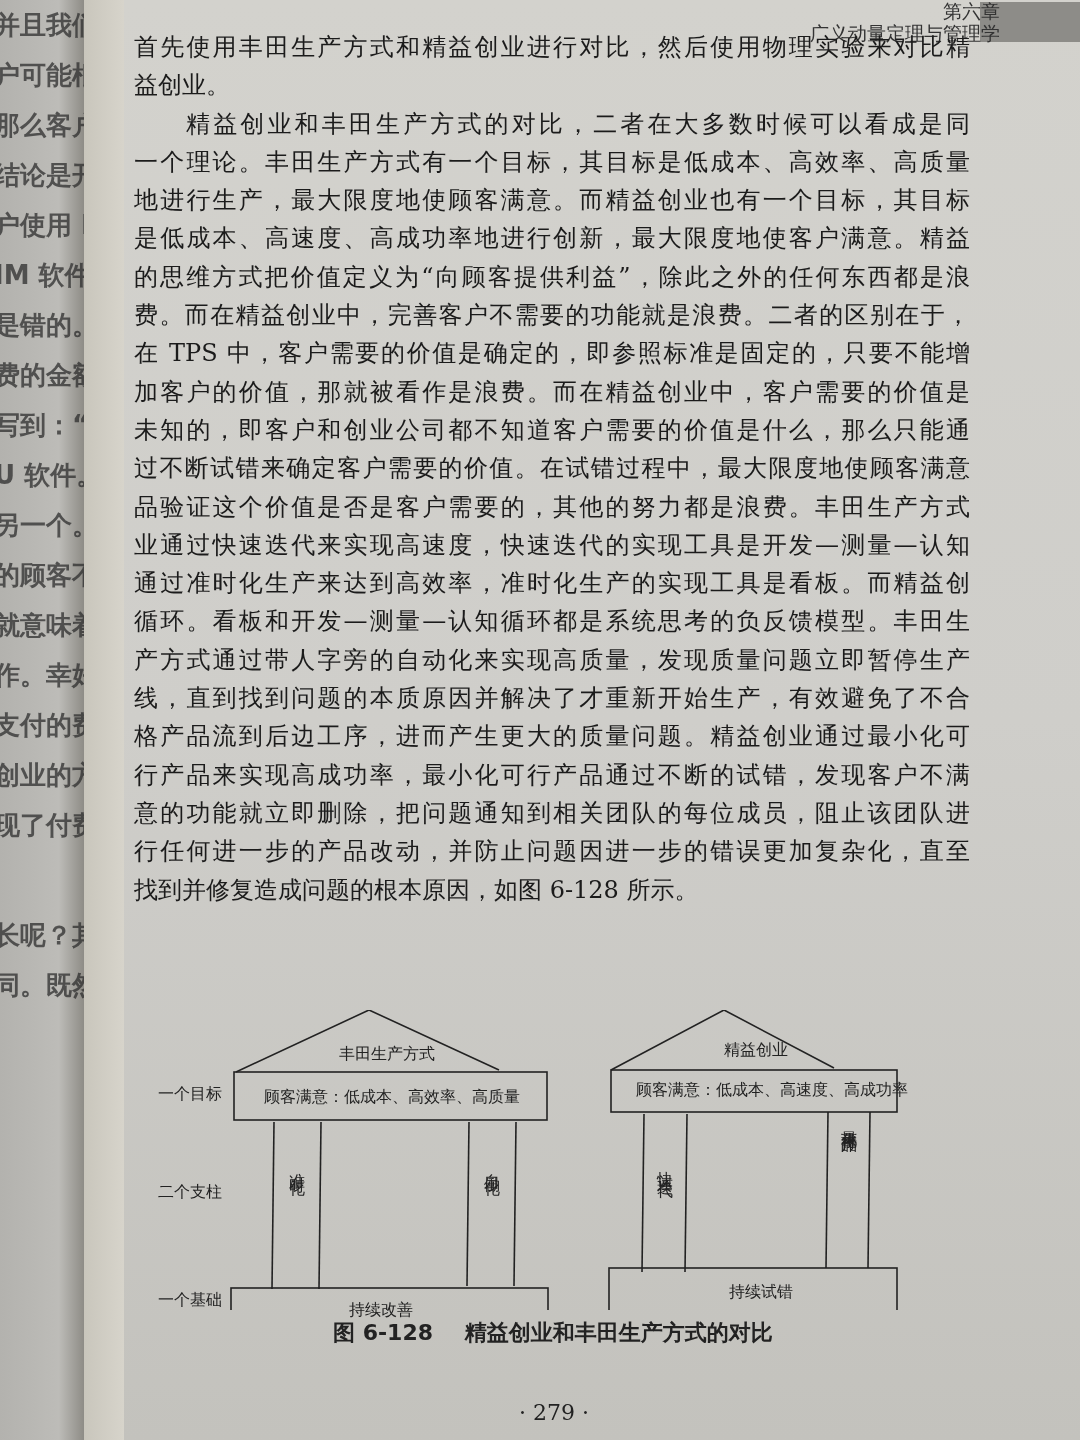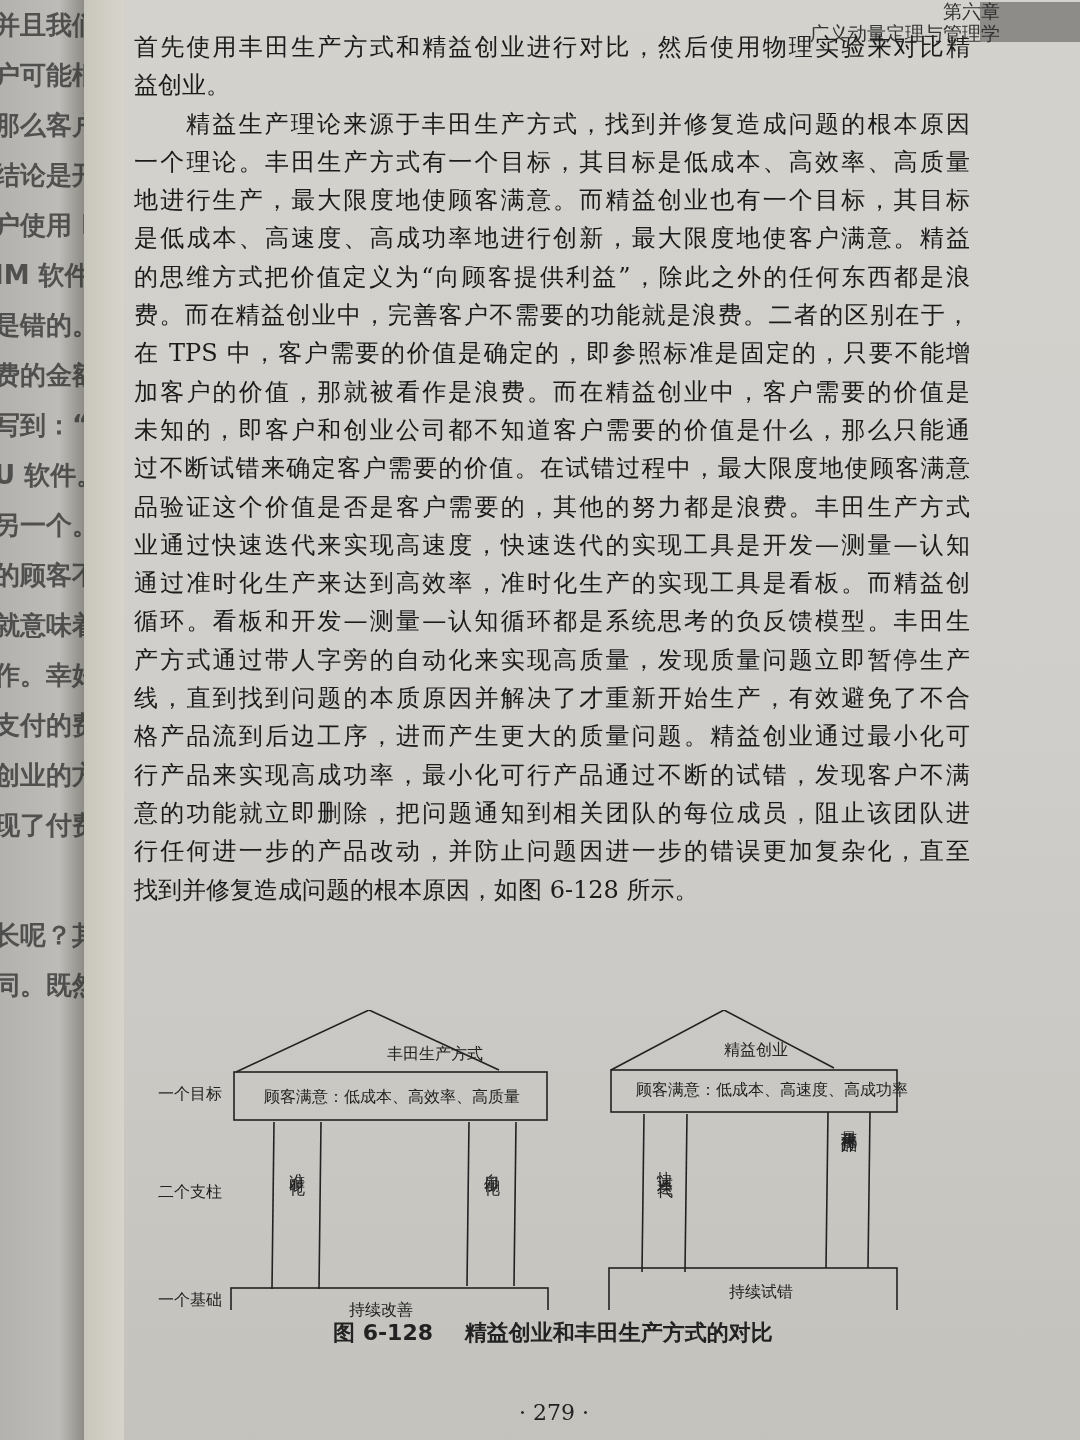--- a/index.html
+++ b/index.html
@@ -80,21 +80,21 @@
 <div class="page">
   <div class="header-bar"></div>
   <div class="header">
     <div>第六章</div>
     <div>广义动量定理与管理学</div>
   </div>
 
   <div class="body-text" id="body">
       <span class="line">首先使用丰田生产方式和精益创业进行对比，然后使用物理实验来对比精</span>
       <span class="line last">益创业。</span>
-      <span class="line indent">精益生产理论来源于丰田生产方式，找到并修复造成问题的根本原因</span>
+      <span class="line indent">精益创业和丰田生产方式的对比，二者在大多数时候可以看成是同</span>
       <span class="line">一个理论。丰田生产方式有一个目标，其目标是低成本、高效率、高质量</span>
       <span class="line">地进行生产，最大限度地使顾客满意。而精益创业也有一个目标，其目标</span>
       <span class="line">是低成本、高速度、高成功率地进行创新，最大限度地使客户满意。精益</span>
       <span class="line">的思维方式把价值定义为“向顾客提供利益”，除此之外的任何东西都是浪</span>
       <span class="line">费。而在精益创业中，完善客户不需要的功能就是浪费。二者的区别在于，</span>
       <span class="line">在 TPS 中，客户需要的价值是确定的，即参照标准是固定的，只要不能增</span>
       <span class="line">加客户的价值，那就被看作是浪费。而在精益创业中，客户需要的价值是</span>
       <span class="line">未知的，即客户和创业公司都不知道客户需要的价值是什么，那么只能通</span>
       <span class="line">过不断试错来确定客户需要的价值。在试错过程中，最大限度地使顾客满意</span>
       <span class="line">品验证这个价值是否是客户需要的，其他的努力都是浪费。丰田生产方式</span>
@@ -129,21 +129,21 @@
         <line x1="704" y1="102" x2="702" y2="258"></line>
         <line x1="746" y1="102" x2="744" y2="258"></line>
         <rect x="485" y="258" width="288" height="50"></rect>
       </g>
     </svg>
 
     <div class="lbl" style="left:34px;top:74px;">一个目标</div>
     <div class="lbl" style="left:34px;top:172px;">二个支柱</div>
     <div class="lbl" style="left:34px;top:280px;">一个基础</div>
 
-    <div class="lbl" style="left:215px;top:34px;margin-left:48px;">丰田生产方式</div>
+    <div class="lbl" style="left:215px;top:34px;">丰田生产方式</div>
     <div class="lbl" style="left:140px;top:77px;">顾客满意：低成本、高效率、高质量</div>
     <div class="lbl vert" style="left:162px;top:150px;">准时化</div>
     <div class="lbl vert" style="left:357px;top:150px;">自働化</div>
     <div class="lbl" style="left:225px;top:290px;">持续改善</div>
 
     <div class="lbl" style="left:600px;top:30px;">精益创业</div>
     <div class="lbl" style="left:512px;top:70px;">顾客满意：低成本、高速度、高成功率</div>
     <div class="lbl vert" style="left:530px;top:148px;">快速迭代</div>
     <div class="lbl vert" style="left:714px;top:108px;letter-spacing:1px;">最小化可行产品</div>
     <div class="lbl" style="left:605px;top:272px;">持续试错</div>

